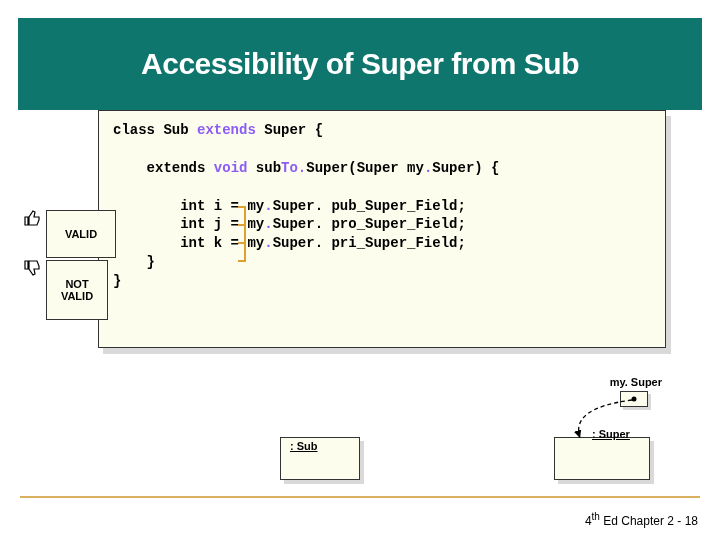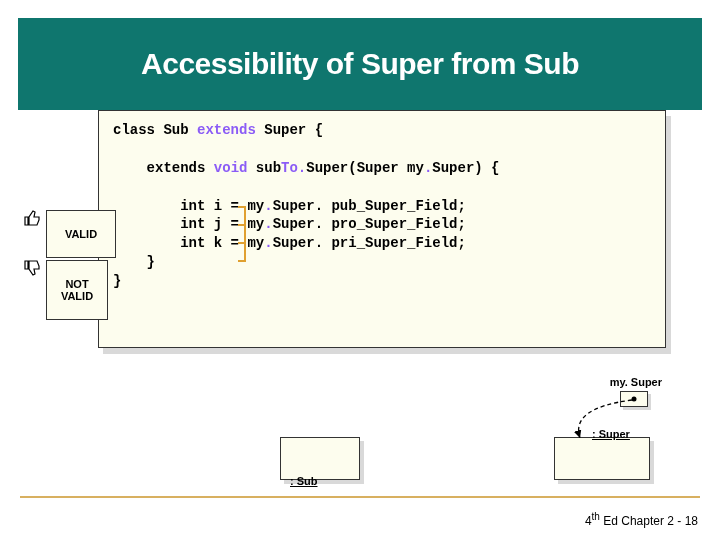--- a/index.html
+++ b/index.html
@@ -191,21 +191,21 @@
 <div class="mysuper-label">my. Super</div>
 <div class="anchor-box-shadow" style="left:623px; top:394px;"></div>
 <div class="anchor-box" style="left:620px; top:391px;">
   <svg width="10" height="10">
       <circle cx="5" cy="5" r="2.5" fill="#000"></circle>
     </svg>
 </div>
 
 <div class="obj-box-shadow" style="left:284px; top:441px; width:80px; height:43px;"></div>
 <div class="obj-box" style="left:280px; top:437px; width:80px; height:43px;"></div>
-<div class="obj-label" style="left:290px; top:440px;margin-top:35px;">: Sub</div>
+<div class="obj-label" style="left:290px; top:440px;">: Sub</div>
 
 <div class="obj-box-shadow" style="left:558px; top:441px; width:96px; height:43px;"></div>
 <div class="obj-box" style="left:554px; top:437px; width:96px; height:43px;"></div>
 <div class="obj-label" style="left:592px; top:428px;">: Super</div>
 
 <svg class="arrow-svg" style="left:540px; top:390px; width:160px; height:80px;">
   <defs>
     <marker id="arrowhead" markerWidth="8" markerHeight="8" refX="6" refY="3" orient="auto">
       <path d="M0,0 L6,3 L0,6 Z" fill="#000"></path>
     </marker>

